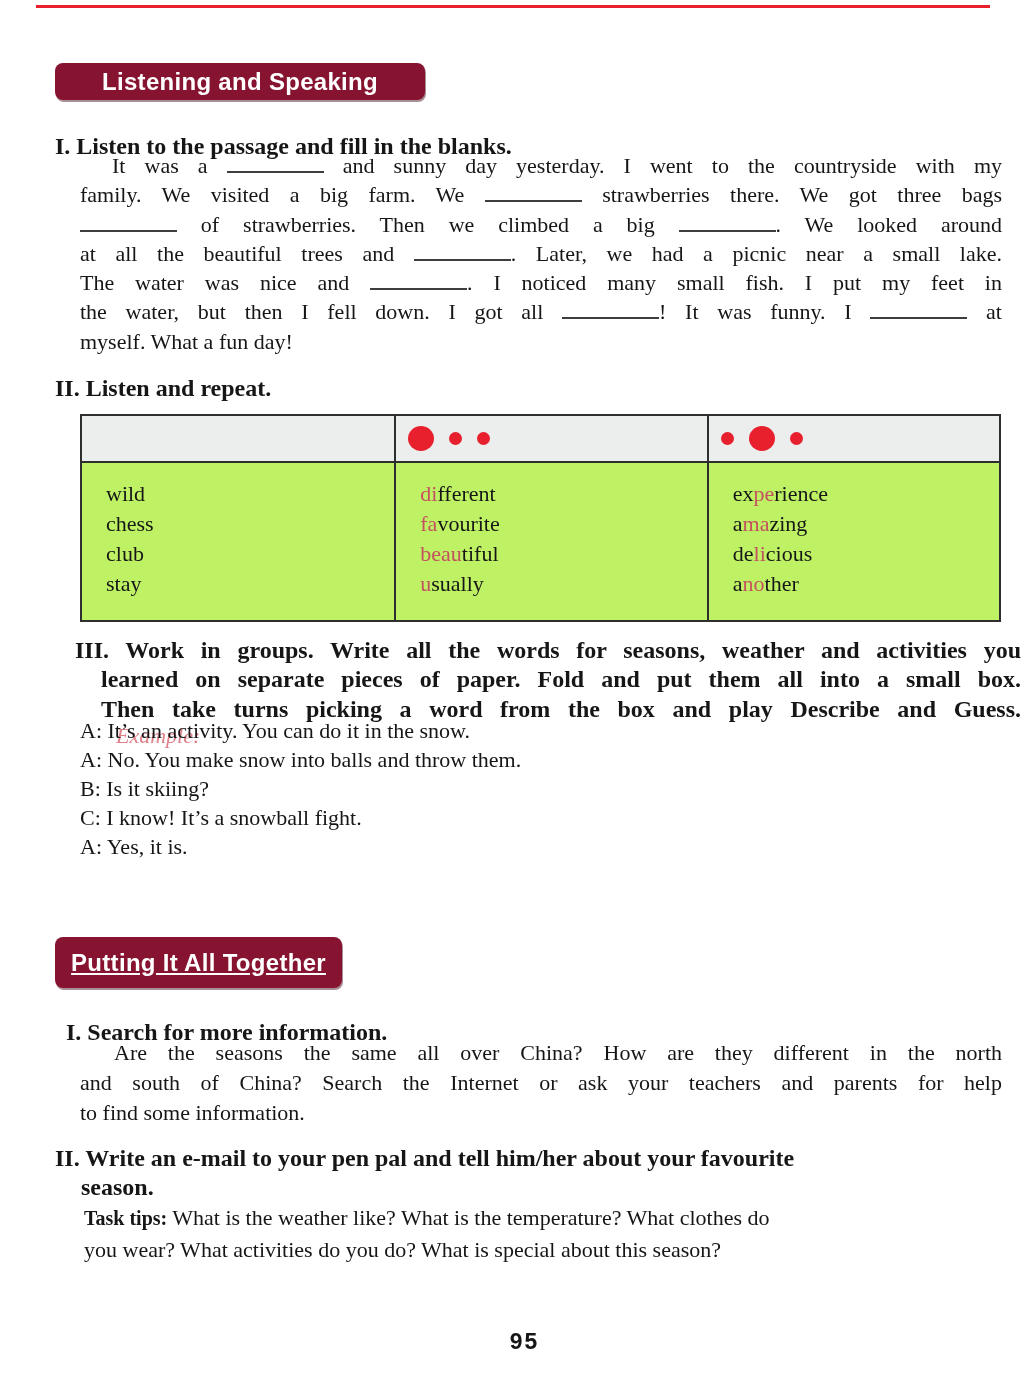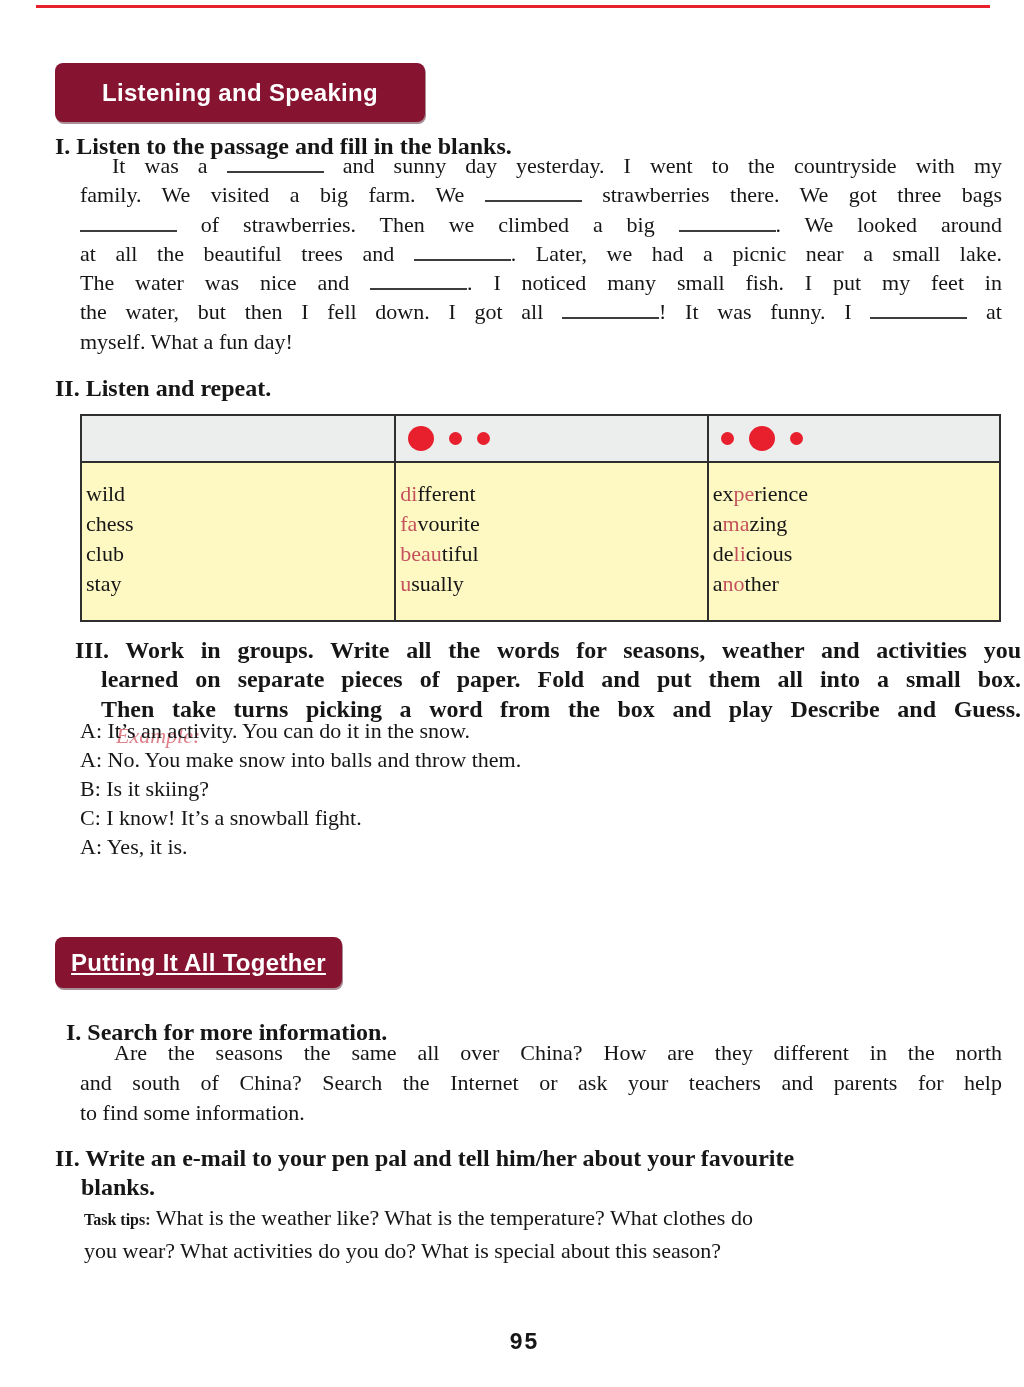--- a/index.html
+++ b/index.html
@@ -16,21 +16,21 @@
     width:1024px;height:1387px;position:relative;overflow:hidden;
     font-family:"Liberation Serif", serif;color:var(--ink);
   }
   .top-rule{position:absolute;left:36px;top:5px;width:954px;height:3px;background:var(--top-rule-red);}
   .banner{
     position:absolute;background:var(--banner-bg);color:#ffffff;
     font-family:"Liberation Sans", sans-serif;font-weight:bold;font-size:24px;
     border-radius:8px;display:flex;align-items:center;justify-content:center;
     letter-spacing:0.3px;box-shadow:1px 2px 0 rgba(60,5,25,.45);
   }
-  .banner-listening{left:55px;top:63px;width:370px;height:59px;}
+  .banner-listening{left:55px;top:63px;width:370px;height:37px;}
   .banner-putting{left:55px;top:937px;width:287px;height:51px;text-decoration:underline;}
   .heading{
     position:absolute;font-weight:bold;font-size:24px;line-height:27px;white-space:nowrap;
   }
   .h-t1{left:55px;top:133px;}
   .h-t2{left:55px;top:375px;}
   .h-t3{left:55px;top:636px;width:946px;white-space:normal;margin-left:20px;}
   .h-p1{left:66px;top:1019px;}
   .h-p2{left:55px;top:1144px;width:900px;white-space:normal;}
   .hline{text-align:justify;text-align-last:justify;line-height:29.3px;}
@@ -43,39 +43,39 @@
   .blank{
     display:inline-block;width:97px;height:3px;
     border-bottom:2px solid #3d3d3d;vertical-align:baseline;
   }
   .repeat-table{
     position:absolute;left:80px;top:414px;width:921px;height:208px;
     border-collapse:collapse;table-layout:fixed;
   }
   .repeat-table th,.repeat-table td{border:2.5px solid #2e2e2e;}
   .repeat-table th{height:45px;background:var(--table-header-bg);padding:0 0 0 12px;}
-  .repeat-table td{vertical-align:top;padding:16px 0 0 4px;background:#fef9c3;}
+  .repeat-table td{vertical-align:top;padding:16px 0 0 24px;background:#bef264;}
   .col-a{width:34.2%;}.col-b{width:34.0%;}.col-c{width:31.8%;}
   .dots{display:flex;align-items:center;gap:15px;}
   .dot{border-radius:50%;background:var(--dot-red);display:inline-block;}
   .dot.large{width:26px;height:25px;}
   .dot.small{width:13px;height:13px;}
   .word{font-size:22px;line-height:30px;}
   .word .stress{color:var(--stress-red);}
   .example{position:absolute;left:80px;top:723px;font-style:italic;font-size:22px;color:var(--example-pink);margin-left:36px;}
   .dialogue{position:absolute;left:80px;top:716px;font-size:22px;}
   .dline{line-height:29px;}
   .bodypar{position:absolute;font-size:22px;}
   .par-p1{left:80px;top:1038px;width:922px;}
   .bpline{text-align:justify;text-align-last:justify;line-height:30px;}
   .bpline.first{padding-left:34px;}
   .bpline.last{text-align-last:left;}
   .tips{left:84px;top:1202px;width:920px;}
   .tips .bpline{line-height:31px;text-align-last:left;}
-  .tips b{font-size:16px;}
+  .tips b{font-size:20px;}
   .page-number{
     position:absolute;left:12px;top:1330px;width:100%;text-align:center;
     font-family:Liberation Mono, monospace;font-weight:bold;font-size:23px;letter-spacing:1px;
   }
 </style>
 </head>
 <body>
 
 <div class="top-rule"></div>
 
@@ -171,21 +171,21 @@
 <div class="heading h-p1">I. Search for more information.</div>
 
 <div class="bodypar par-p1" id="p1-par">
     <div class="bpline first">Are the seasons the same all over China? How are they different in the north</div>
     <div class="bpline">and south of China? Search the Internet or ask your teachers and parents for help</div>
     <div class="bpline last">to find some information.</div>
   </div>
 
 <div class="heading h-p2" id="p2-heading">
     <div class="hline nojust">II. Write an e-mail to your pen pal and tell him/her about your favourite</div>
-    <div class="hline nojust cont">blanks.</div>
+    <div class="hline nojust cont">season.</div>
   </div>
 
 <div class="bodypar tips" id="tips">
     <div class="bpline"><b>Task tips:</b> What is the weather like? What is the temperature? What clothes do</div>
     <div class="bpline">you wear? What activities do you do? What is special about this season?</div>
   </div>
 
 <div class="page-number">95</div>
 
 </body></html>

